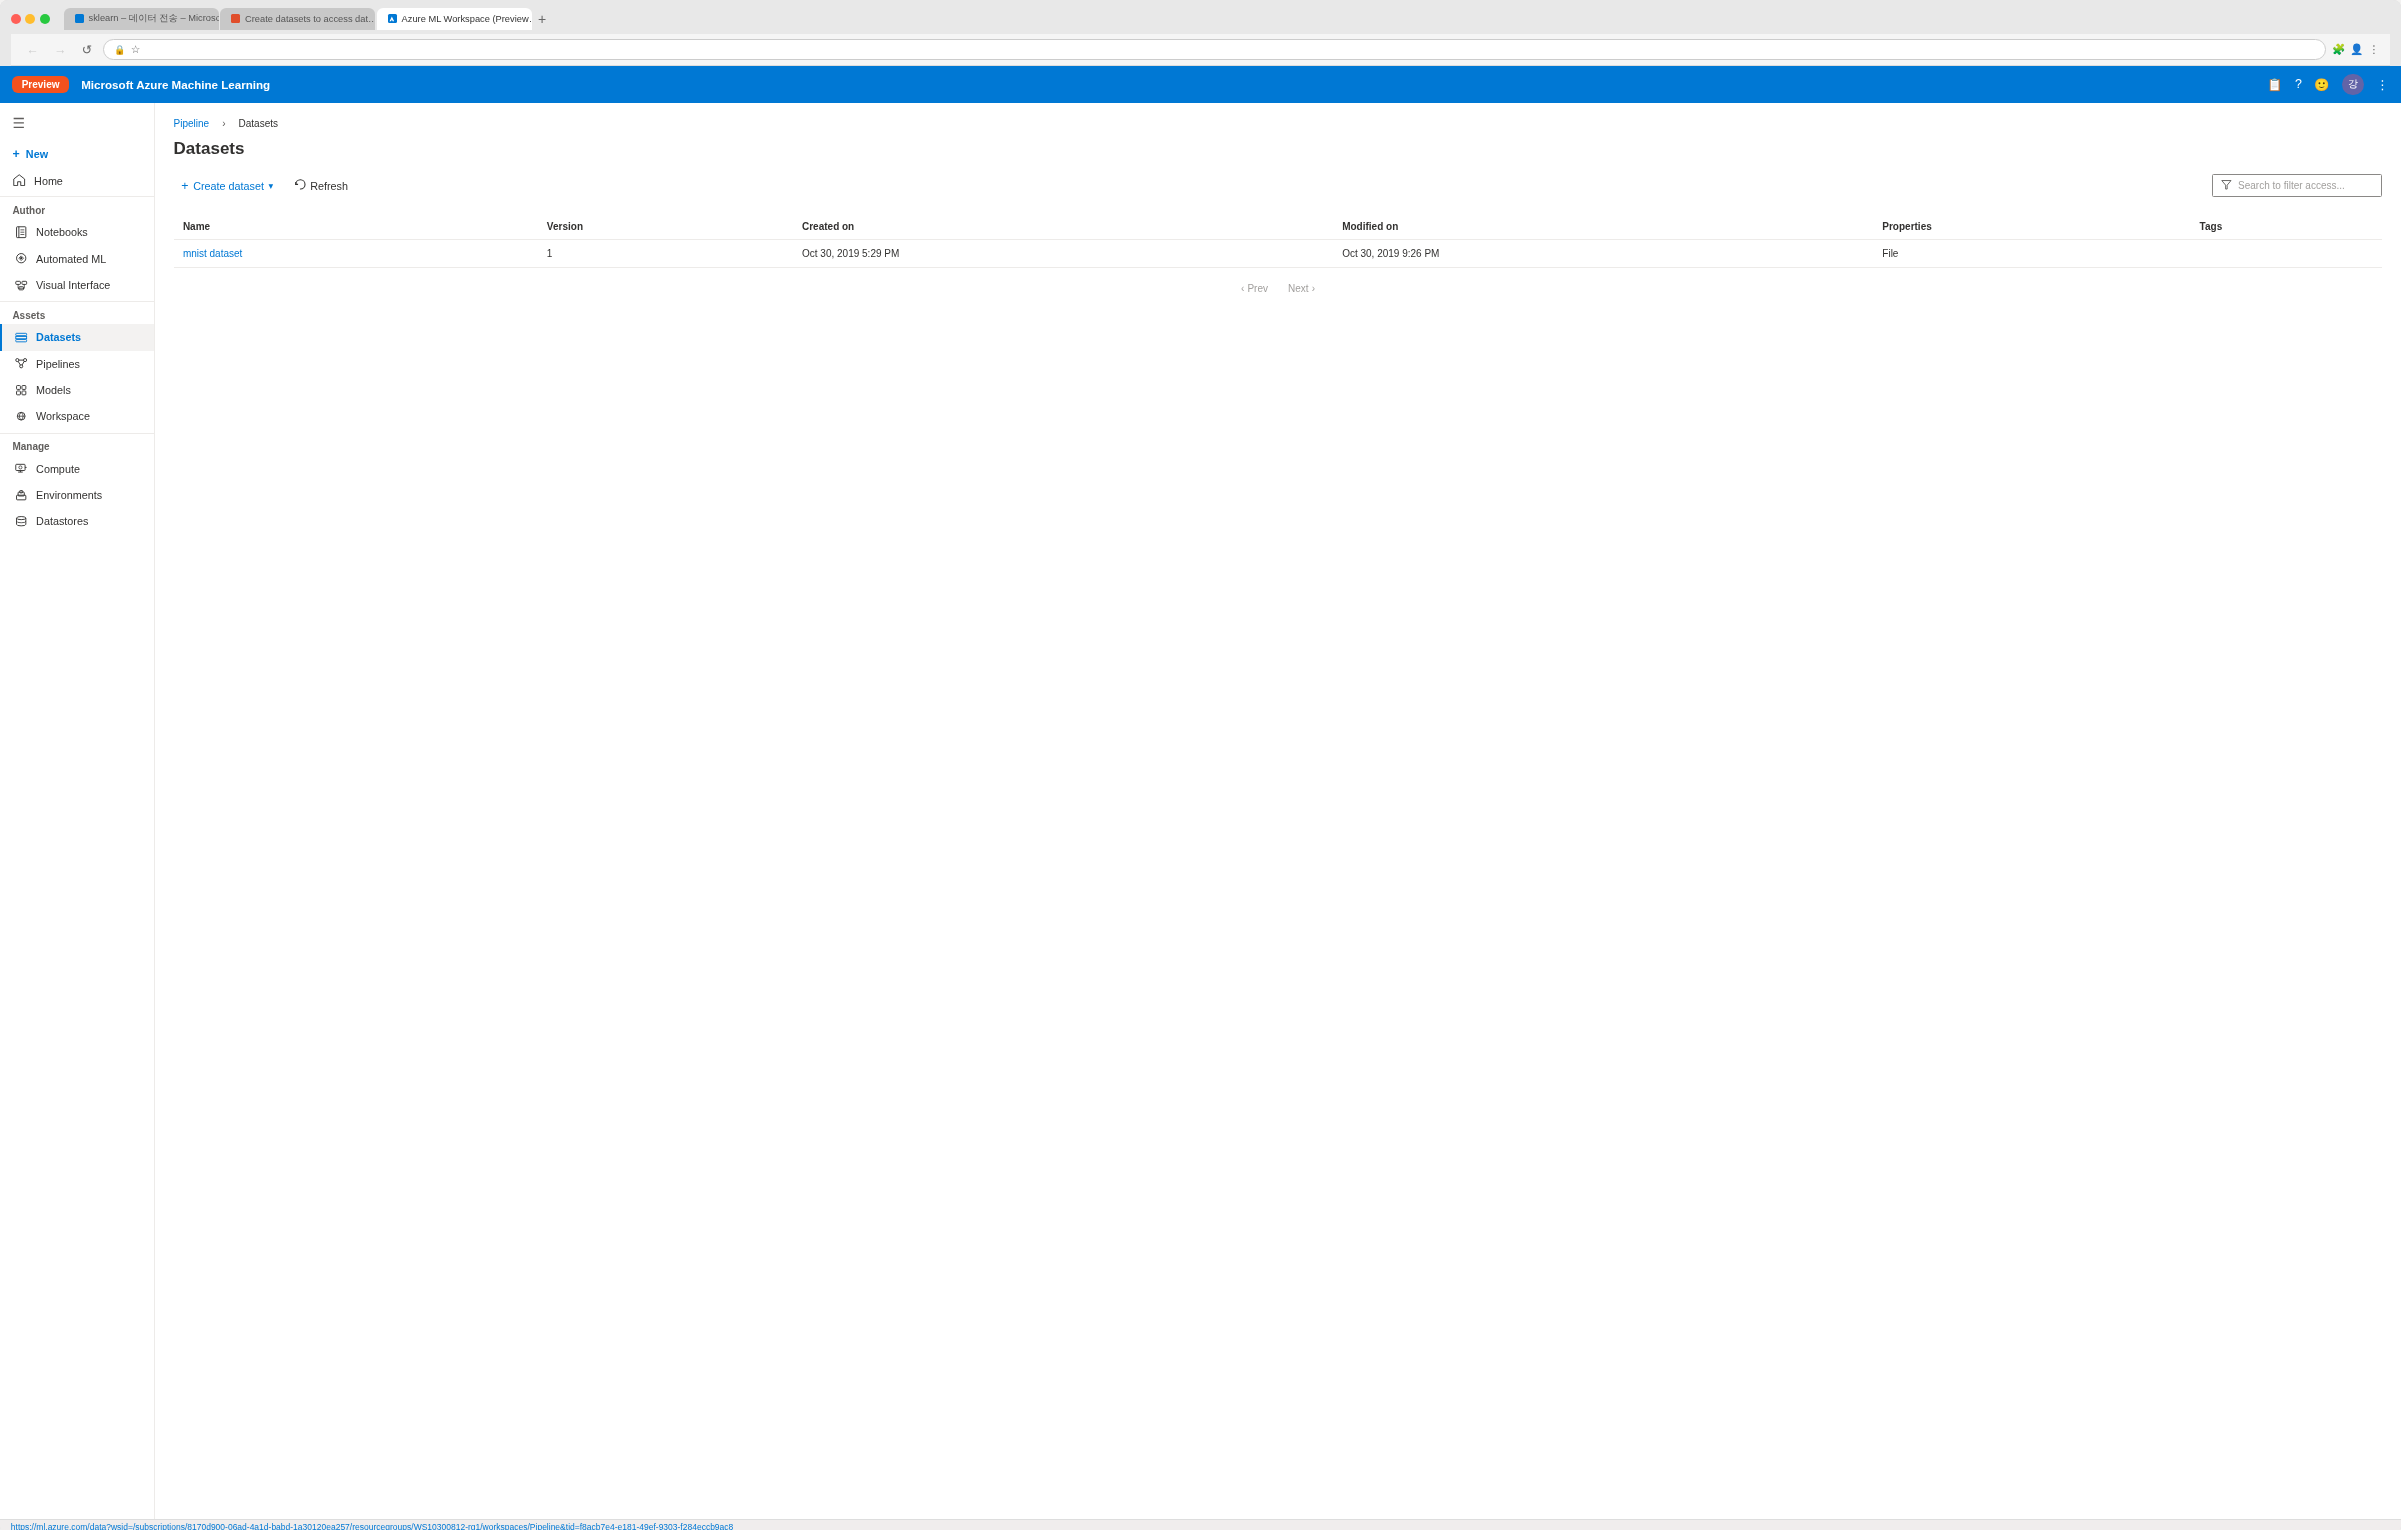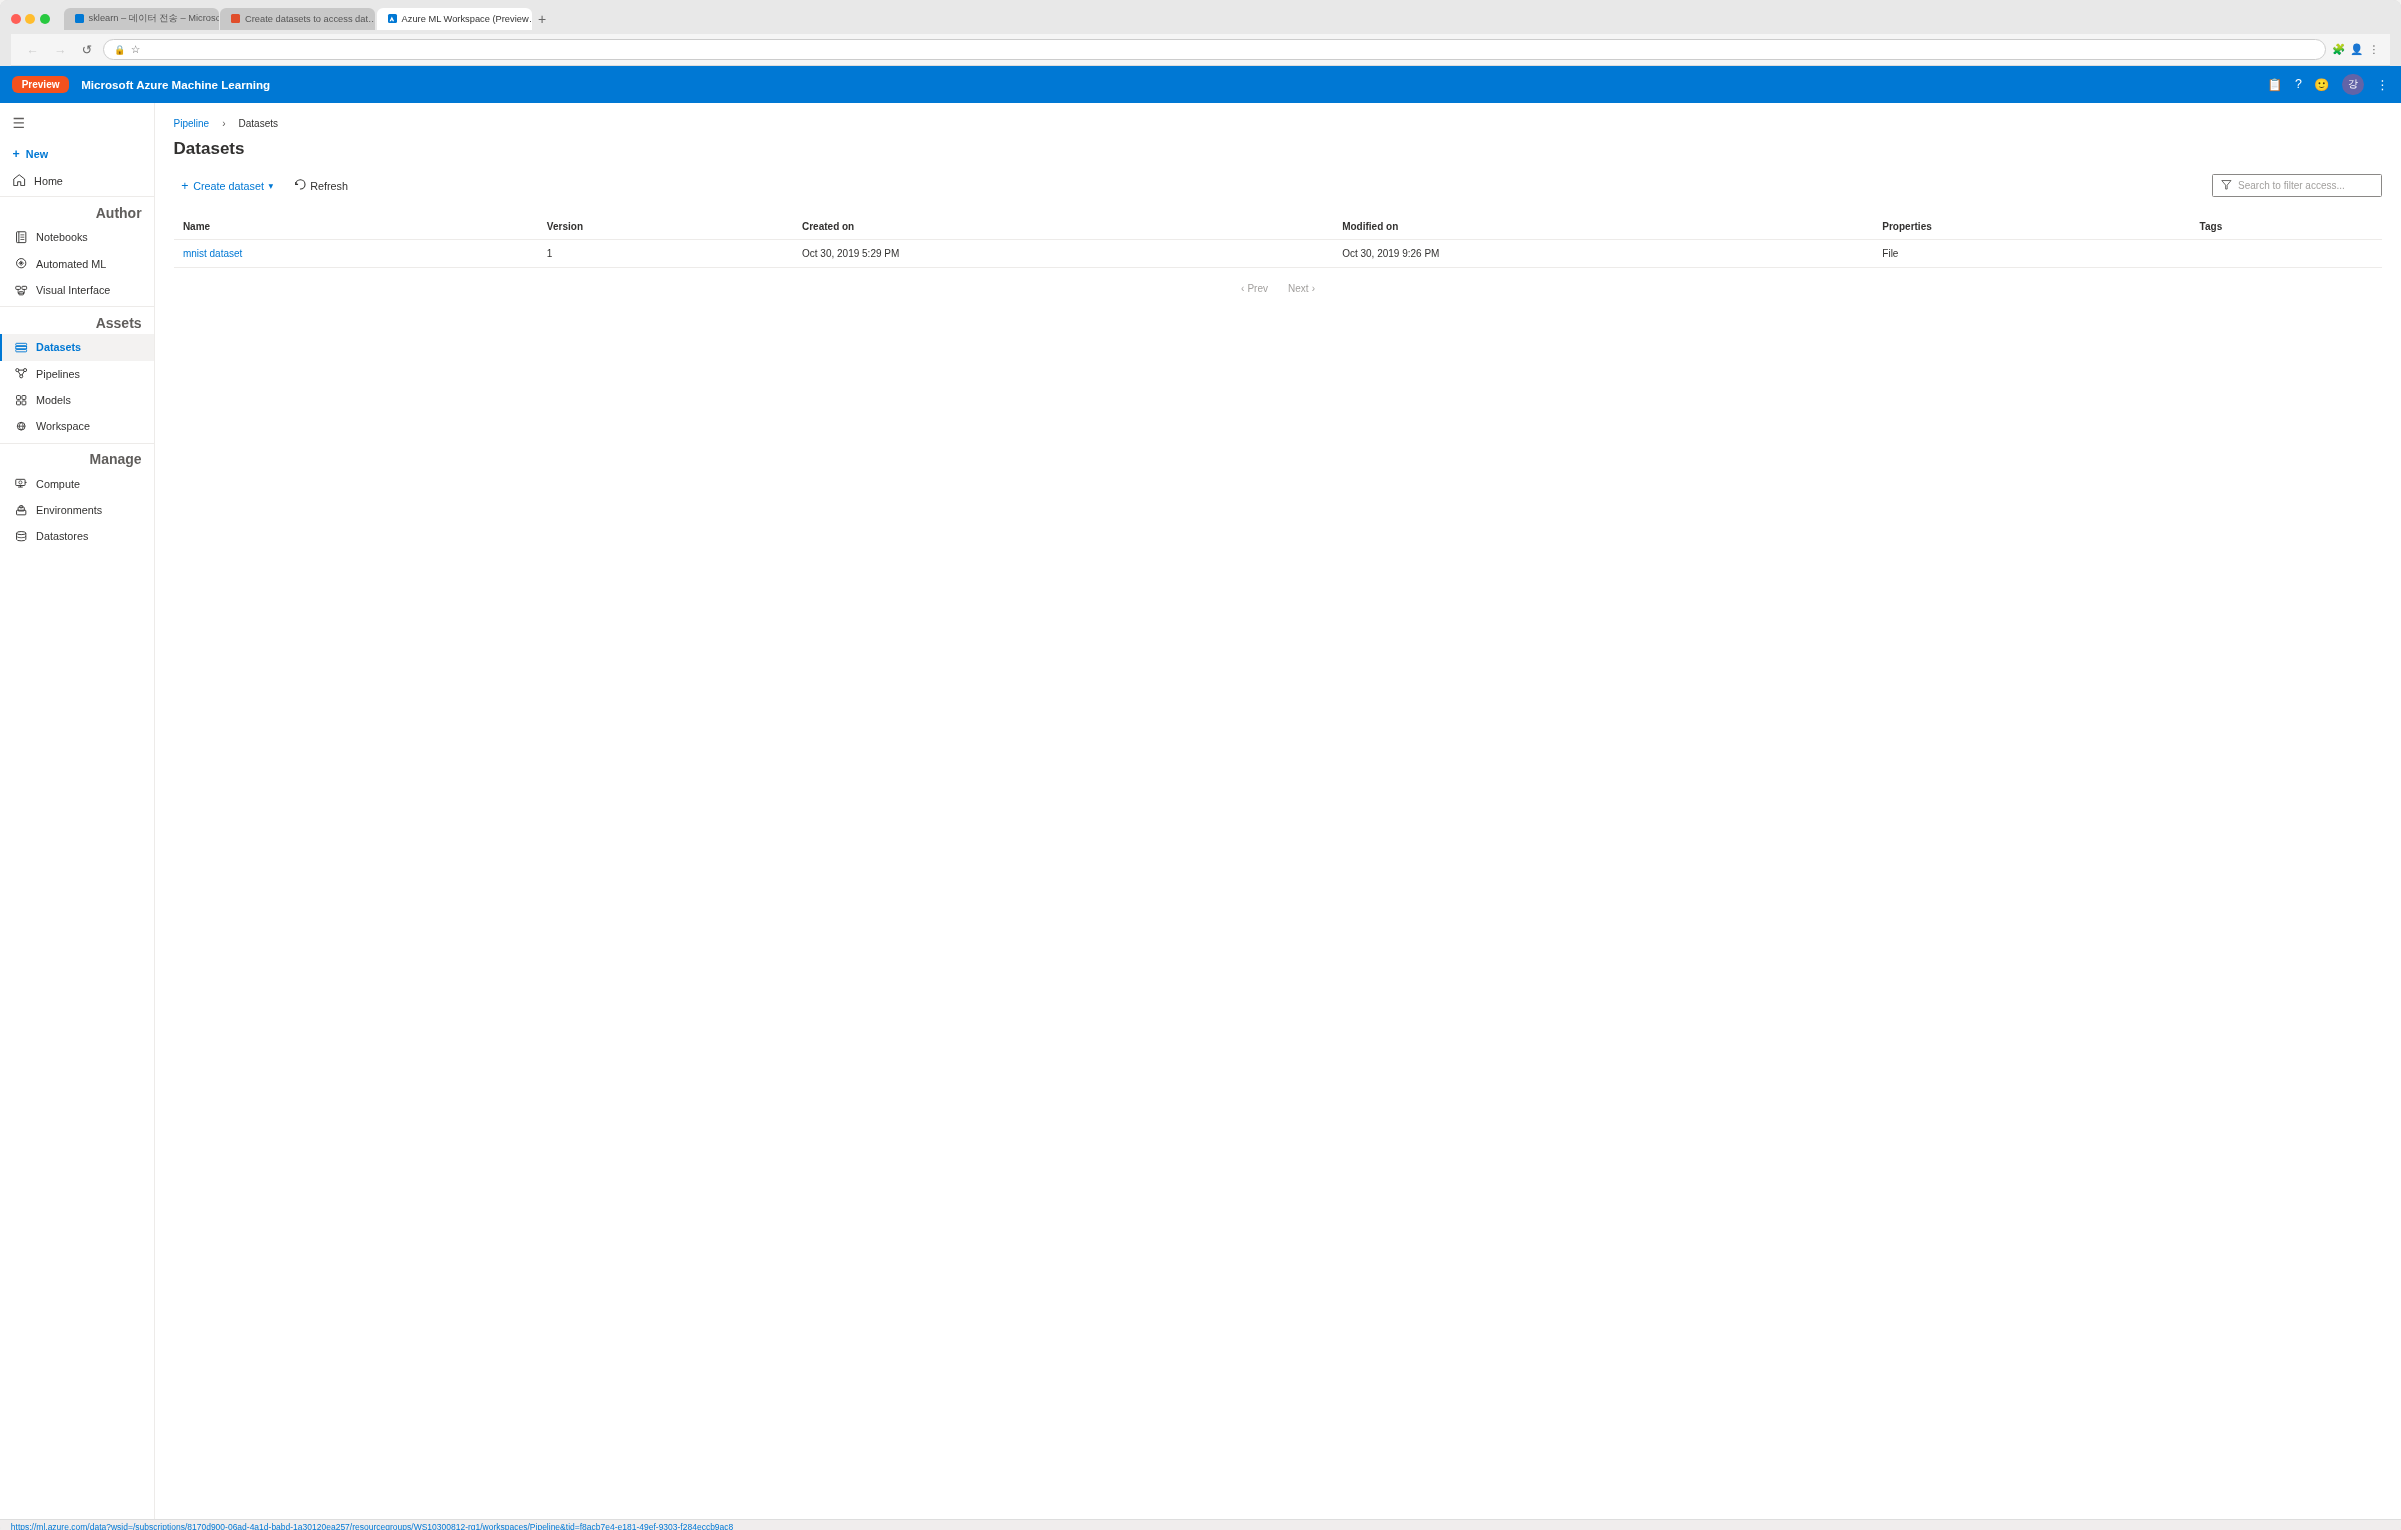--- a/index.html
+++ b/index.html
@@ -37,21 +37,21 @@
     .topbar-icon { font-size: 12.4px; cursor: pointer; color: #fff; }
 
     
     .main-layout { display: flex; flex: 1; }
     
     
     .sidebar { width: 155px; background: #fff; border-right: 0.8px solid #edebe9; padding: 6.2px 0; flex-shrink: 0; }
     .sidebar-hamburger { padding: 6.2px 12.4px; font-size: 14px; color: #605e5c; cursor: pointer; margin-bottom: 3.1px; }
     .sidebar-new { display: flex; align-items: center; gap: 6.2px; padding: 6.2px 12.4px; color: #0078d4; font-weight: 600; cursor: pointer; font-size: 10.8px; }
     .sidebar-home { display: flex; align-items: flex-end; gap: 7.7px; padding: 6.2px 12.4px; color: #323130; cursor: pointer; font-size: 10.8px; }
-    .sidebar-section-label { font-size: 14px; color: #605e5c; padding: 7.7px 12.4px 3.1px; font-weight: 600; text-transform: none; border-top: 0.8px solid #edebe9; margin-top: 3.1px; text-align: right; }
+    .sidebar-section-label { font-size: 10px; color: #605e5c; padding: 7.7px 12.4px 3.1px; font-weight: 600; text-transform: none; border-top: 0.8px solid #edebe9; margin-top: 3.1px; }
     .sidebar-item { display: flex; align-items: center; gap: 7.7px; padding: 6.2px 12.4px; color: #323130; cursor: pointer; font-size: 10.8px; border-left: 2.3px solid transparent; }
     .sidebar-item.active { background: #f3f2f1; border-left: 2.3px solid #0078d4; color: #0078d4; font-weight: 600; }
     .sidebar-icon { width: 14px; height: 14px; display: flex; align-items: center; justify-content: center; flex-shrink: 0; }
 
     
     .content-area { flex: 1; padding: 15.5px 18.6px; background: #fff; }
     .breadcrumb { display: flex; align-items: center; gap: 13px; font-size: 10px; color: #0078d4; margin-bottom: 9.3px; }
     .breadcrumb-sep { color: #605e5c; }
     .breadcrumb-current { color: #323130; }
     .page-title { font-size: 17px; font-weight: 600; color: #323130; margin-bottom: 15.5px; }

